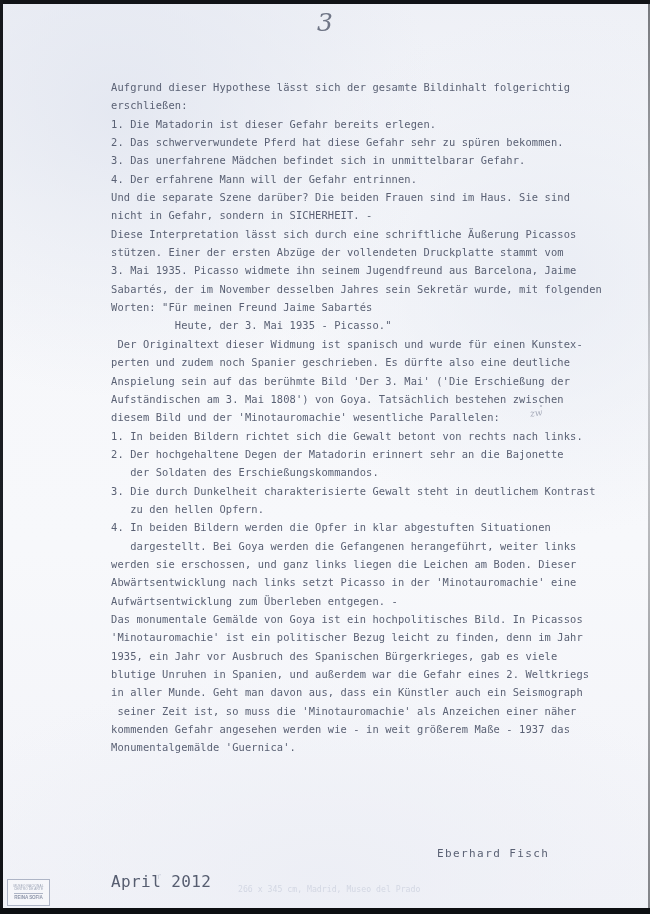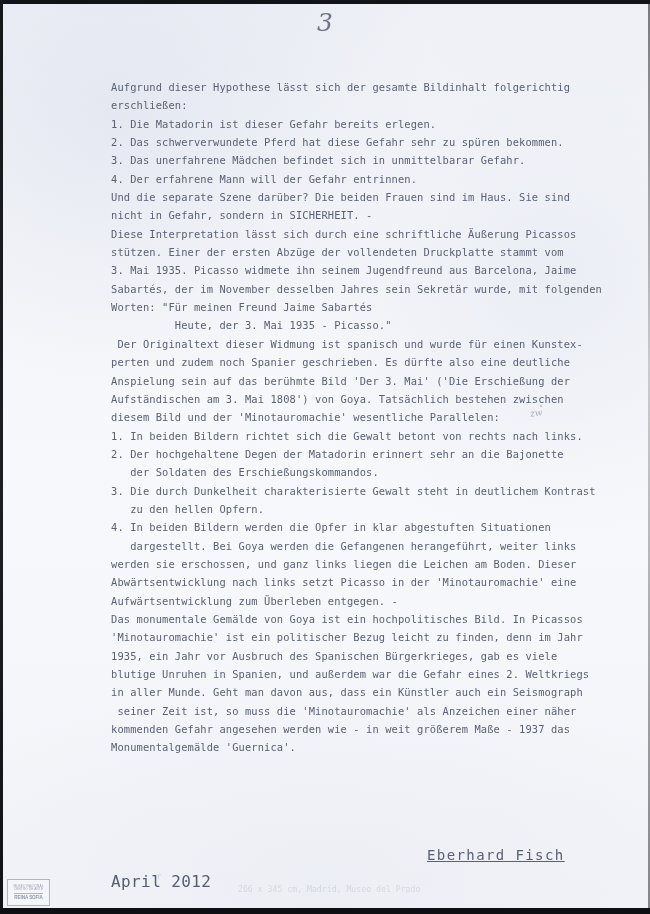--- a/index.html
+++ b/index.html
@@ -70,28 +70,27 @@
     letter-spacing: 0.12px;
   }
   .body-text .ln {
     display: block;
     height: 18.35px;
     white-space: pre;
   }
 
   .signature {
     position: absolute;
-    left: 427px;
+    left: 437px;
     top: 847px;
     font-family: "DejaVu Sans Mono", "Liberation Mono", monospace;
-    font-size: 14px;
+    font-size: 11px;
     color: #5a6174;
     letter-spacing: 1.4px;
     white-space: pre;
-    text-decoration: underline;
   }
   .dateline {
     position: absolute;
     left: 111px;
     top: 872px;
     font-family: "DejaVu Sans Mono", "Liberation Mono", monospace;
     font-size: 16px;
     color: #565d70;
     letter-spacing: 0.4px;
     white-space: pre;

